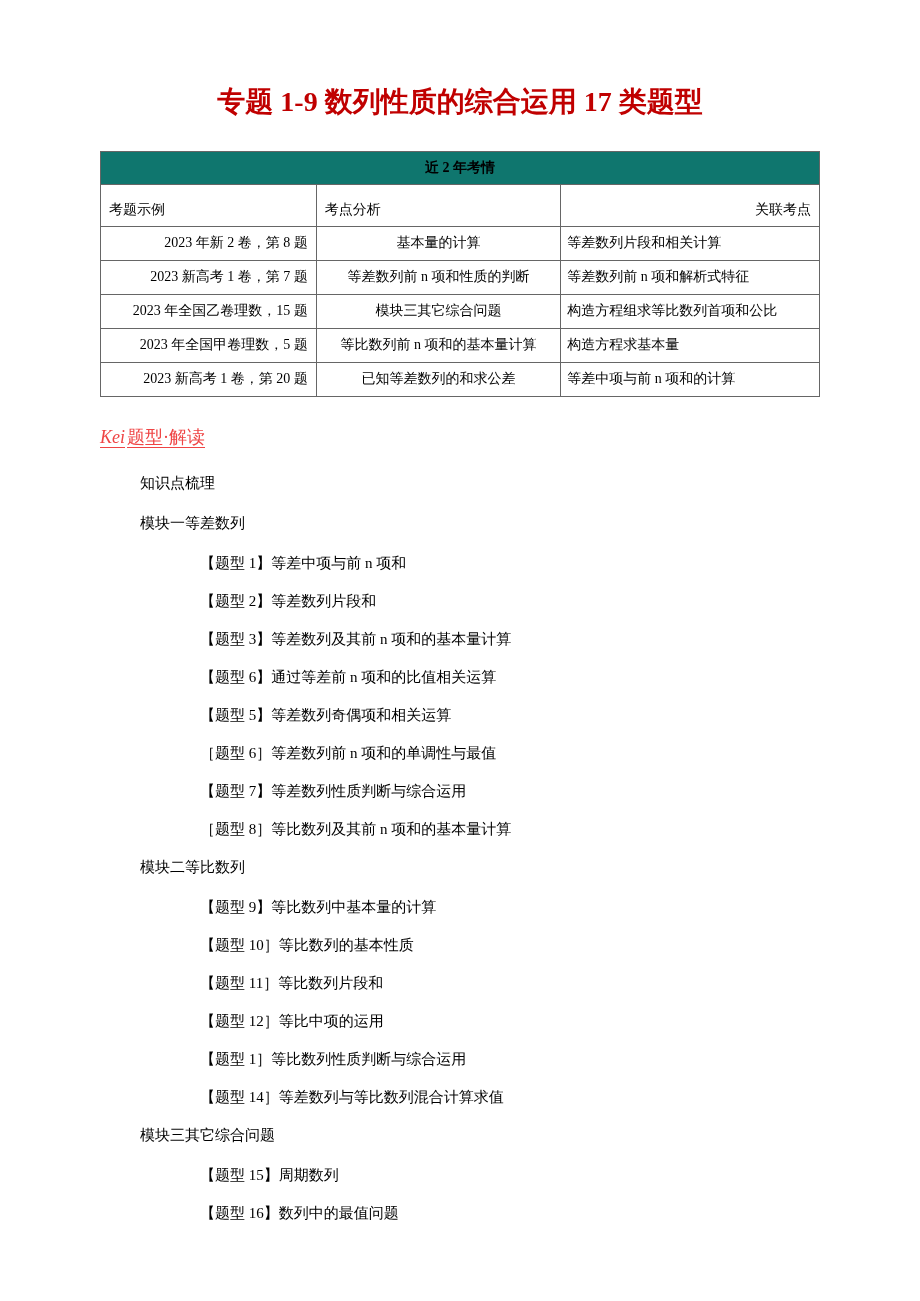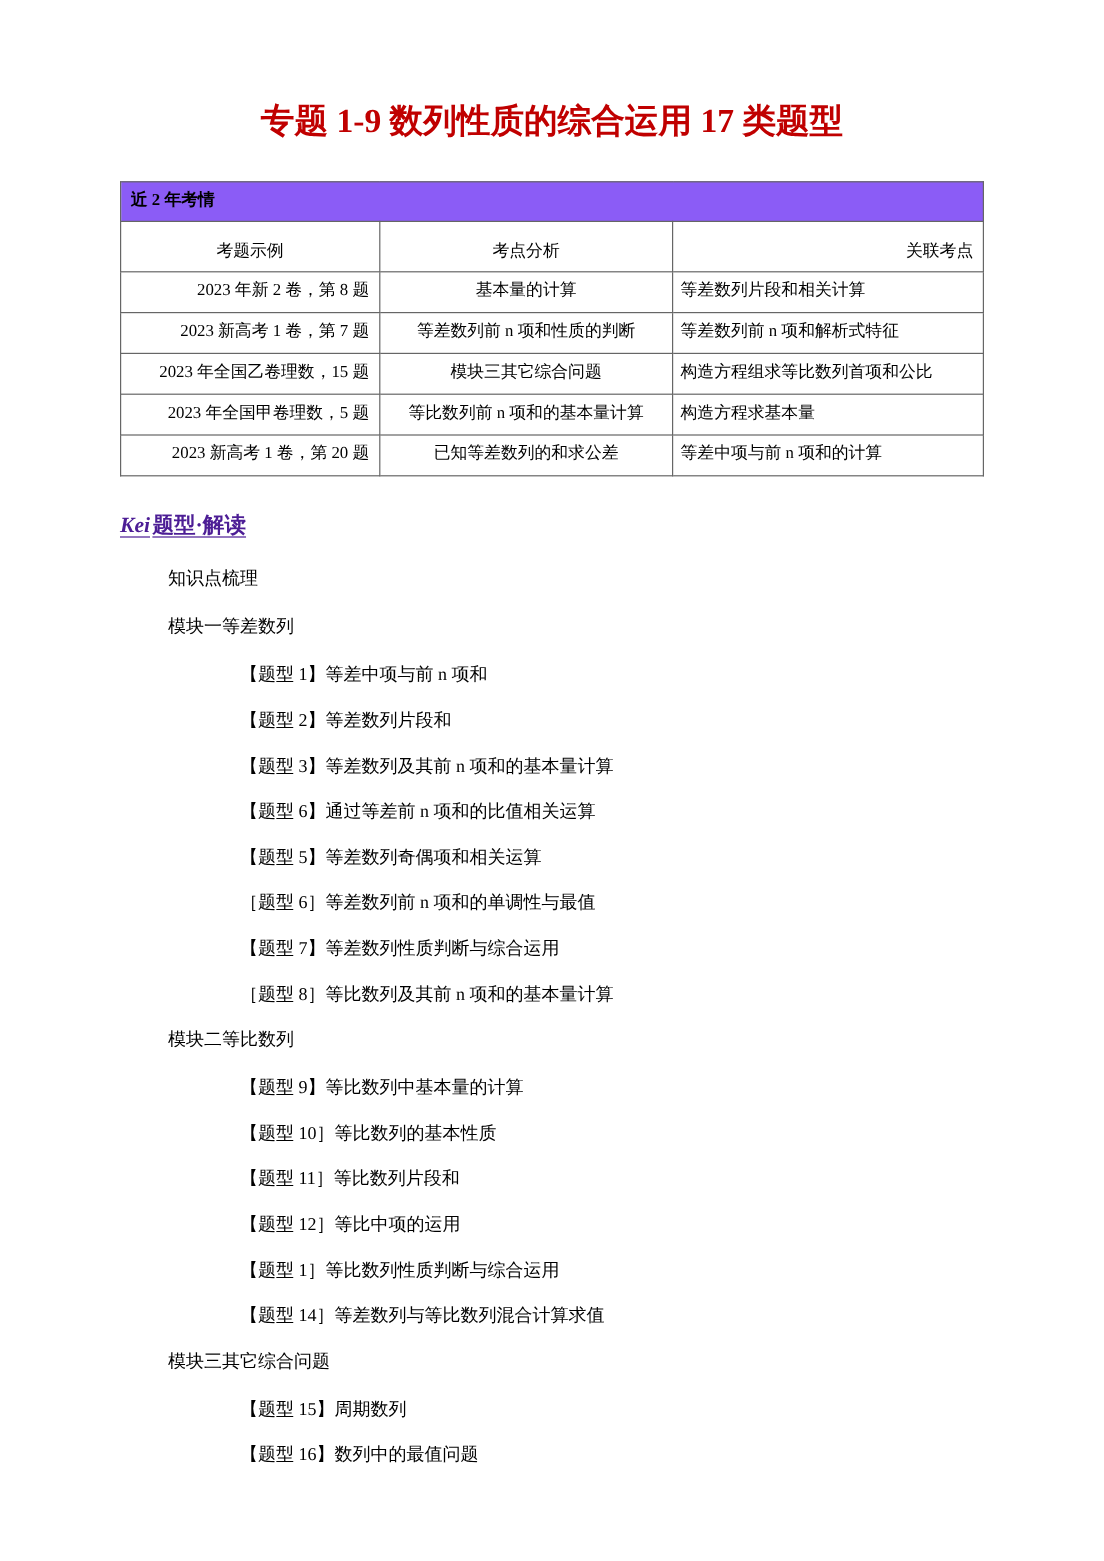--- a/index.html
+++ b/index.html
@@ -28,38 +28,39 @@
       border-collapse: collapse;
       margin-bottom: 26px;
     }
     th, td {
       border: 1px solid #666;
       padding: 5px 8px;
       vertical-align: middle;
       font-size: 14px;
     }
     .head-row td {
-      background: #8b5cf6;
+      background: #0f766e;
+      text-align: center;
       font-weight: bold;
       height: 22px;
     }
     .sub-head td {
-      text-align: center;
+      text-align: left;
       font-weight: normal;
       padding-top: 14px;
       padding-bottom: 4px;
     }
     .body-row td { height: 34px; }
     .col1 { text-align: right; width: 30%; }
     .col2 { text-align: center; width: 34%; }
     .col3 { text-align: left; width: 36%; padding-left: 6px; }
     .section-header {
-      color: #4c1d95;
+      color: #ef4444;
       font-size: 18px;
-      font-weight: bold;
+      font-weight: normal;
       margin: 10px 0 20px 0;
       text-decoration: underline;
       text-underline-offset: 4px;
     }
     .kei { font-style: italic; margin-right: 2px; }
     .indent1 { margin-left: 40px; margin-bottom: 16px; }
     .indent2 { margin-left: 40px; margin-bottom: 16px; }
     .indent3 { margin-left: 100px; margin-bottom: 14px; }
   </style>
 </head>

